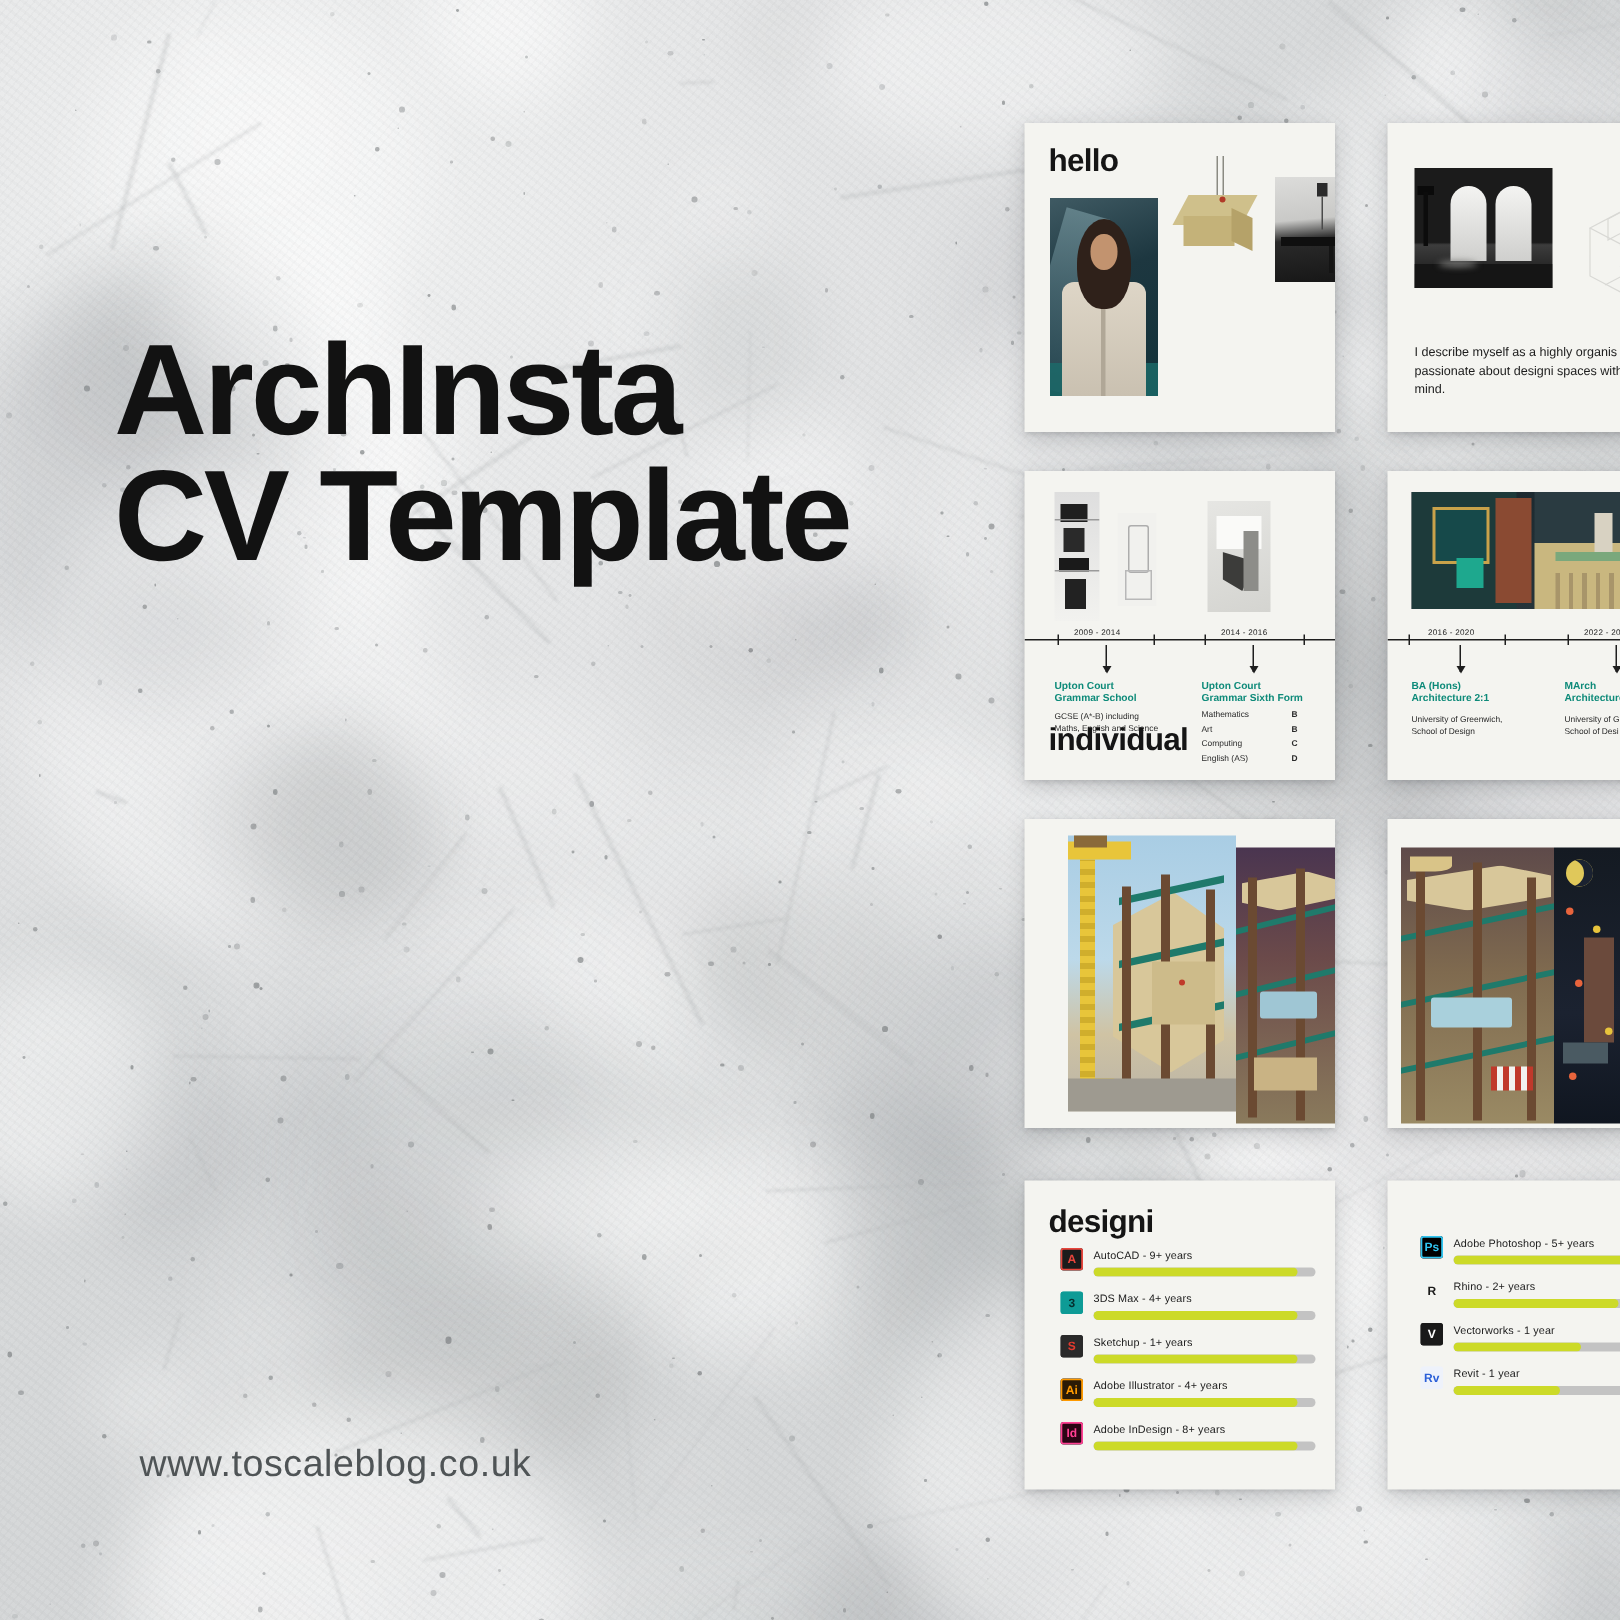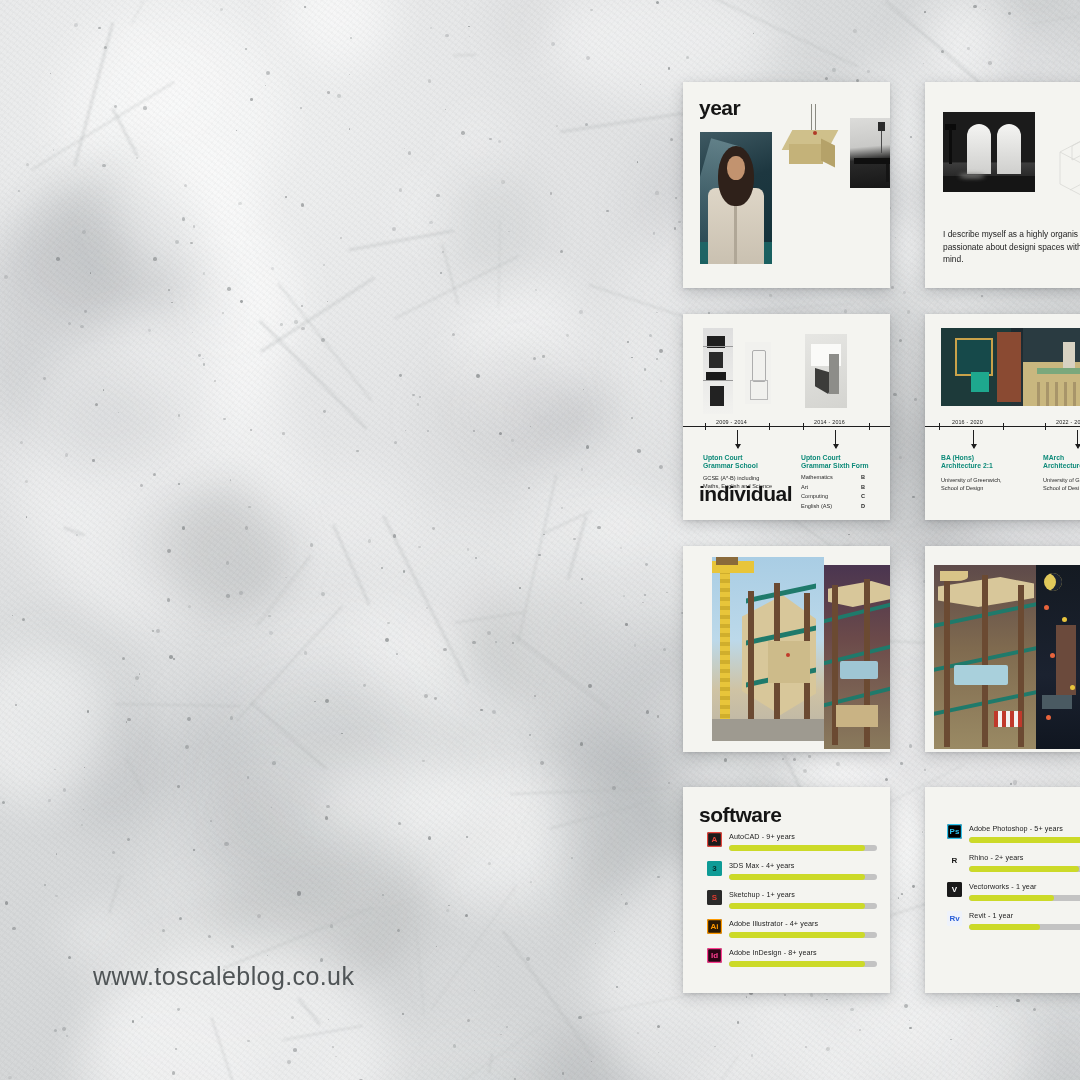--- a/index.html
+++ b/index.html
@@ -872,27 +872,29 @@
       <div class="scratch" style="left: 1047.76px; top: 0.368553px; width: 64.2058px; height: 1.16513px; transform: rotate(34.7497deg);"></div>
       <div class="scratch" style="left: 480.481px; top: 1062.83px; width: 21.4229px; height: 1.97706px; transform: rotate(99.2763deg);"></div>
       <div class="scratch" style="left: 18.7609px; top: 124.565px; width: 167.515px; height: 1.97603px; transform: rotate(148.357deg);"></div>
       <div class="scratch" style="left: 453.7px; top: 616.685px; width: 71.3545px; height: 1.60512px; transform: rotate(171.415deg);"></div>
       <div class="scratch" style="left: 331.74px; top: 598.451px; width: 187.516px; height: 3.20879px; transform: rotate(63.0085deg);"></div>
     </div>
   <div class="grain"></div>
 </div>
 
 <div id="title-block">
+  <h1 class="main-title">ArchInsta
+CV Template</h1>
 </div>
 <div id="site-url">www.toscaleblog.co.uk</div>
 
 <div id="grid">
 
   <div class="card col-a row-1">
-    <div class="card-title hello-title">year</div>
+    <div class="card-title hello-title">hello</div>
 
     <div class="portrait">
       <div class="streak"></div>
         <div class="teal"></div>
       <div class="coat"></div>
         <div class="hair"></div>
         <div class="face"></div>
     </div>
 
     <div class="box3d">
@@ -1082,21 +1084,21 @@
       <div style="position:absolute;left:8px;top:40px;width:5px;height:5px;border-radius:50%;background:#e8643c;"></div>
       <div style="position:absolute;left:26px;top:52px;width:5px;height:5px;border-radius:50%;background:#e8c43c;"></div>
       <div style="position:absolute;left:14px;top:88px;width:5px;height:5px;border-radius:50%;background:#e8643c;"></div>
       <div style="position:absolute;left:34px;top:120px;width:5px;height:5px;border-radius:50%;background:#e8c43c;"></div>
       <div style="position:absolute;left:10px;top:150px;width:5px;height:5px;border-radius:50%;background:#e8643c;"></div>
       <div style="position:absolute;left:6px;top:130px;width:30px;height:14px;background:#4a5a62;"></div>
     </div>
   </div>
 
   <div class="card col-a row-4">
-    <div class="card-title sw-title">software</div>
+    <div class="card-title sw-title">designi</div>
     <div class="sw-list" id="software-list-left">
         <div class="sw-row">
           <div class="sw-icon" style="background: rgb(27, 27, 27); color: rgb(232, 69, 60); box-shadow: rgb(232, 69, 60) 0px 0px 0px 1.2px inset;">A</div>
           <div class="sw-right">
             <div class="sw-label">AutoCAD - 9+ years</div>
             <div class="sw-bar" style="background: rgb(195, 195, 195);">
               <div class="sw-fill" style="width: 92%; background: rgb(204, 218, 40);"></div>
             </div>
           </div>
         </div>

